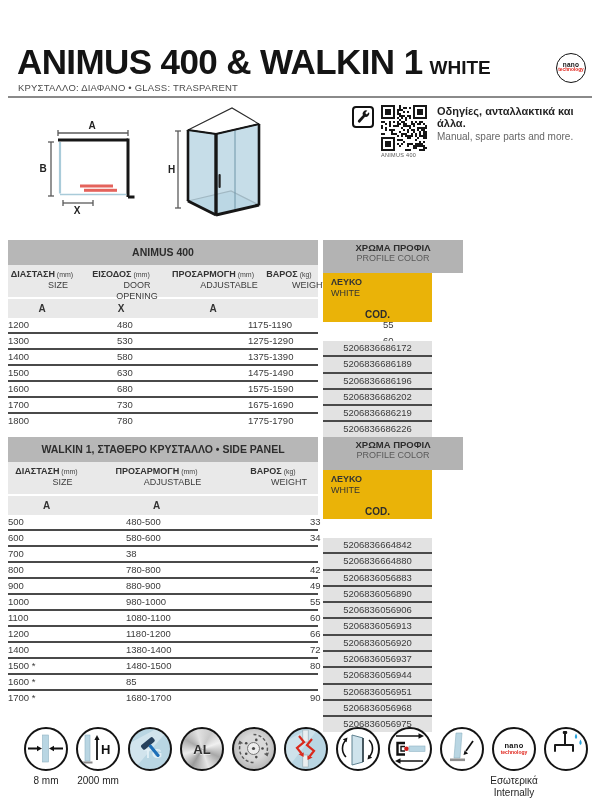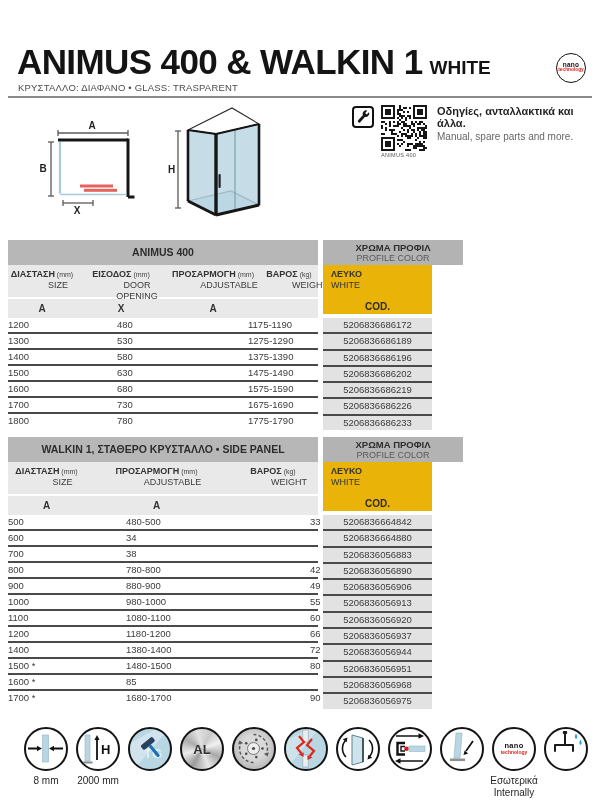--- a/index.html
+++ b/index.html
@@ -40,29 +40,29 @@
   .h-cell .hgr{font-size:9px;font-weight:bold;color:#333;line-height:11px;}
   .h-cell .hgr .unit{font-size:7px;font-weight:normal;color:#444;}
   .h-cell .hen{font-size:9px;color:#3c3c3c;line-height:11px;padding-left:32px;}
   .subs{display:grid;background:#e9e9e9;height:19px;margin-top:2px;line-height:19px;
         font-weight:bold;font-size:10px;color:#333;text-align:center;}
   .t-row{display:grid;height:14px;line-height:14.3px;font-size:9.5px;color:#3b3b3b;text-align:left;gap:41px;}
   .t-row + .t-row{border-top:2px solid #4a4a4a;}
   .g4{grid-template-columns:68px 90px 94px 58px;}
   .g3{grid-template-columns:77px 143px 90px;}
   .spec-right{width:140px;margin-left:5px;}
-  .band2{height:25px;background:#b3b3b3;text-align:center;box-sizing:border-box;padding-top:2px;}
+  .band2{height:33px;background:#b3b3b3;text-align:center;box-sizing:border-box;padding-top:2px;}
   .b2l1{font-size:9.5px;font-weight:bold;color:#2d2d2d;line-height:11px;}
   .b2l2{font-size:9px;color:#595959;line-height:10px;}
   .cod-head{position:relative;width:109px;height:49px;background:#eab308;}
   .cod-head .lw{position:absolute;left:8px;top:4px;font-size:9px;color:#333;line-height:11px;}
   .cod-head .lw b{display:block;}
   .codlbl{position:absolute;bottom:2px;left:0;width:100%;text-align:center;font-size:10px;
           font-weight:bold;color:#2d2d2d;}
-  .cod-rows{width:109px;margin-top:4px;}
+  .cod-rows{width:109px;margin-top:19px;}
   .cod-cell{height:14.3px;line-height:14.3px;background:#e2e2e2;font-size:9.5px;color:#3b3b3b;text-align:center;}
   .cod-cell + .cod-cell{border-top:2px solid #4a4a4a;}
 
   
   .footer{position:absolute;left:24px;top:727px;width:564px;display:flex;justify-content:space-between;}
   .ficon{position:relative;width:44px;height:44px;}
   .fcirc{width:44px;height:44px;border:2.5px solid #141414;border-radius:50%;box-sizing:border-box;
          background:#fff;overflow:hidden;position:relative;}
   .fcirc svg{position:absolute;left:0;top:0;}
   .fcirc.glass{background:#b9d6e3;}
@@ -429,20 +429,21 @@
           <div></div>
         </div>
       <div class="rows">
           <div class="t-row g3">
             <div>500</div>
             <div>480-500</div>
             <div>33</div>
           </div>
           <div class="t-row g3">
             <div>600</div>
+            <div>580-600</div>
             <div>34</div>
           </div>
           <div class="t-row g3">
             <div>700</div>
             <div>38</div>
           </div>
           <div class="t-row g3">
             <div>800</div>
             <div>780-800</div>
             <div>42</div>

